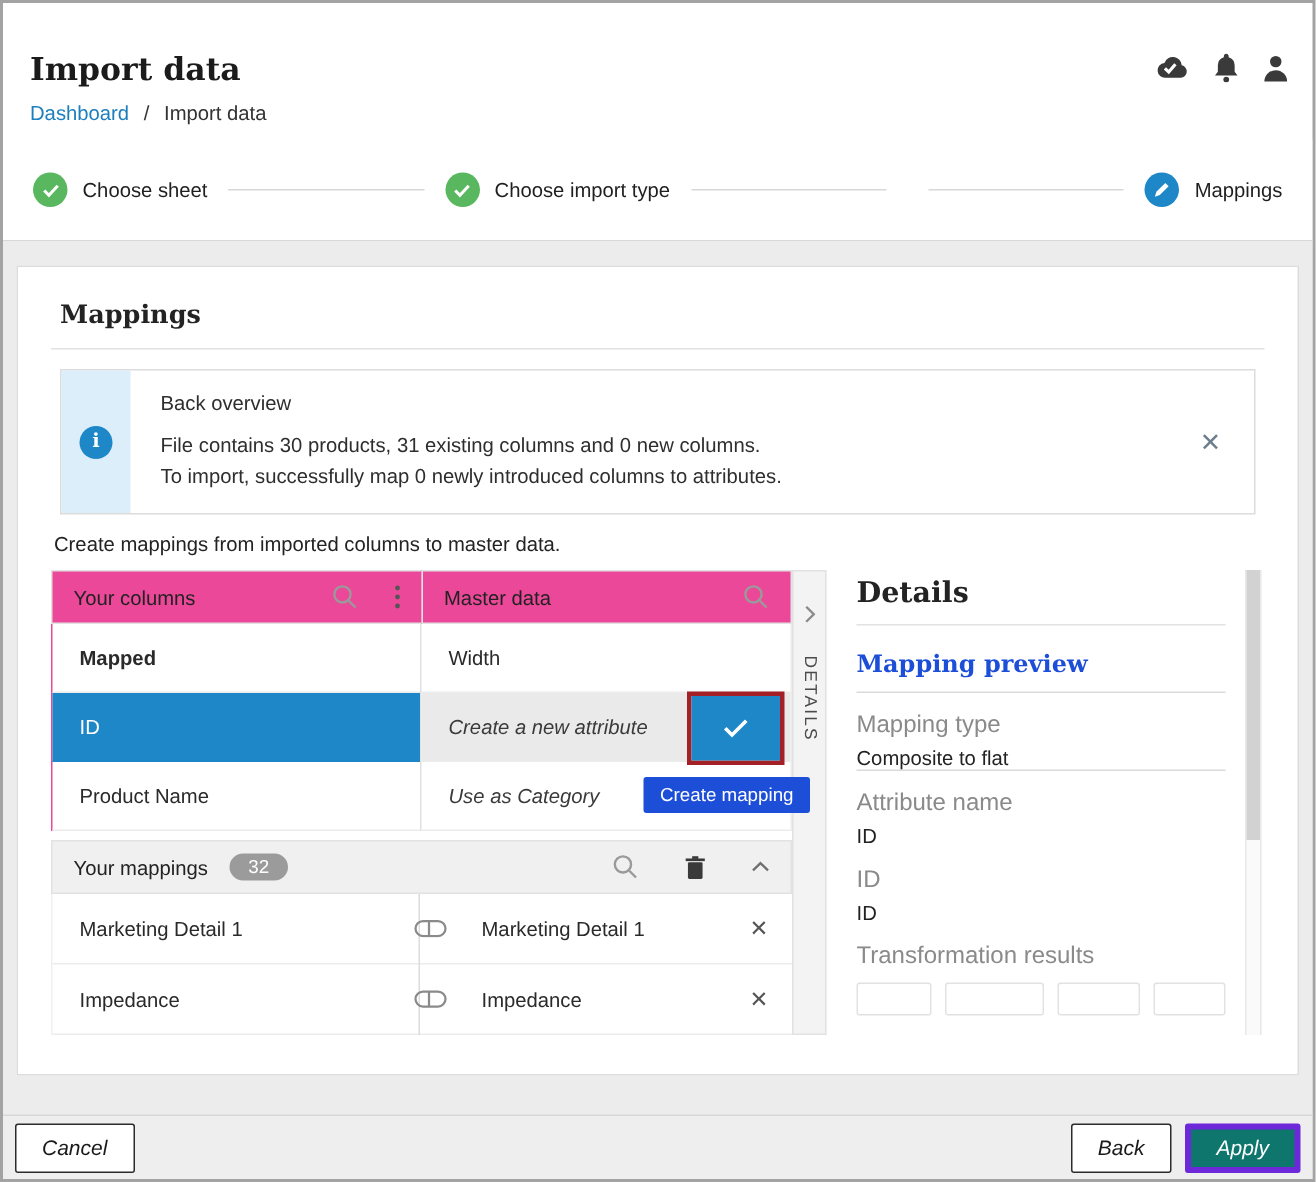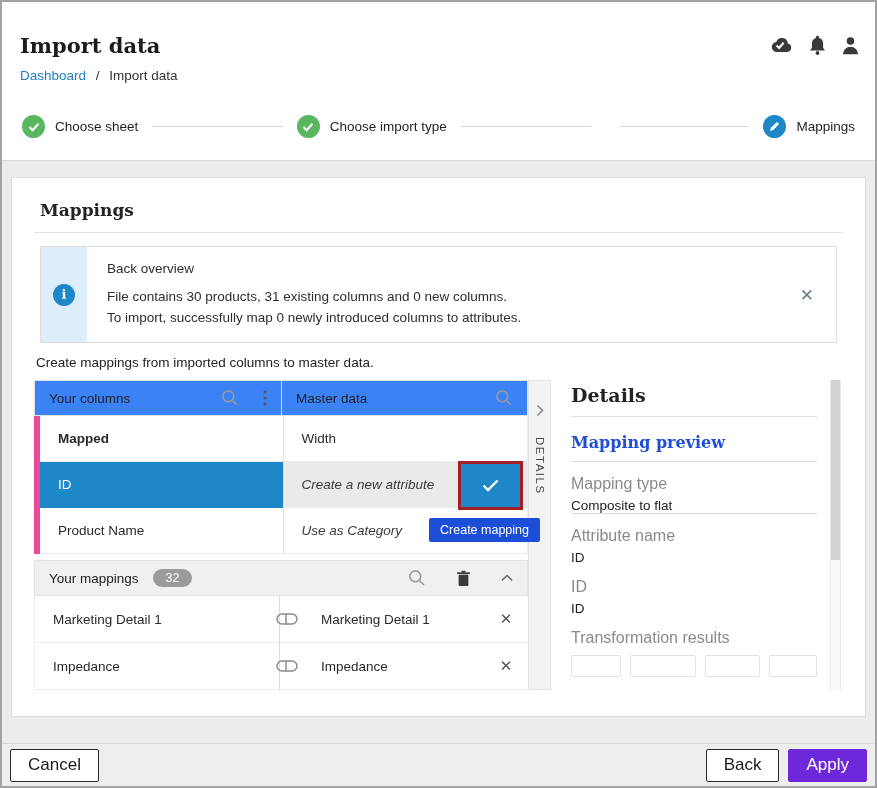--- a/index.html
+++ b/index.html
@@ -47,27 +47,27 @@
   .info-line { font-size: 13.5px; color: #2e2e2e; line-height: 21px; }
   .info-close { position: absolute; right: 22px; top: 50%; transform: translateY(-50%); color: #6d7f8e; font-size: 17px; cursor: pointer; line-height: 1; }
 
   .instruction { font-size: 13.5px; color: #232323; margin: 12px 2px 10px; }
 
   
   .mapping-area { display: flex; align-items: stretch; }
   .left-block { width: 494px; flex: 0 0 494px; position: relative; z-index: 3; }
 
   .panel-header-row { display: flex; }
-  .panel-header { height: 36px; background: #3b82f6; border: 1px solid #e3e2e2; display: flex; align-items: center; padding: 0 14px; font-size: 13.5px; color: #222; }
+  .panel-header { height: 36px; background: #ec4899; border: 1px solid #e3e2e2; display: flex; align-items: center; padding: 0 14px; font-size: 13.5px; color: #222; }
   .panel-header.yc { width: 247px; border-right: none; }
   .panel-header.md { width: 247px; }
   .ph-label { flex: 1; }
   .ph-icon { display: inline-flex; cursor: pointer; margin-left: 24px; }
 
-  .panels-body { display: flex; border-left: 6px solid #ec4899; border-right: 1px solid #ececec; }
+  .panels-body { display: flex; border-left: 1px solid #ec4899; border-right: 1px solid #ececec; }
   .col-list { width: 247px; }
   .col-list.left { border-right: 1px solid #e0e0e0; }
   .list-row { height: 46px; display: flex; align-items: center; padding: 0 18px; font-size: 13.5px; color: #2a2a2a; border-bottom: 1px solid #ececec; cursor: pointer; position: relative; }
   .list-row.group { font-weight: 700; }
   .list-row.selected { background: #1d87c8; color: #fff; border-bottom-color: #1d87c8; }
   .list-row.italic { font-style: italic; color: #3a3a3a; }
   .list-row.hover { background: #ebeaea; }
 
   .check-btn-wrap { position: absolute; right: 4px; top: -1px; border: 3px solid #a32026; padding: 0; z-index: 6; }
   .check-btn { width: 59px; height: 43px; background: #1d87c8; border: none; display: flex; align-items: center; justify-content: center; cursor: pointer; }
@@ -98,23 +98,23 @@
   .dp-label { font-size: 16px; color: #8a8a8a; margin-top: 13px; }
   .dp-value { font-size: 13.5px; color: #222; margin-top: 5px; }
   .chips { display: flex; gap: 9px; margin-top: 8px; }
   .chip { height: 22px; border: 1px solid #e2e2e2; border-radius: 2px; }
   .chip.c1 { width: 52px; } .chip.c2 { width: 68px; } .chip.c3 { width: 57px; } .chip.c4 { width: 50px; }
   .dp-scrollbar { position: absolute; right: 2px; top: 0; bottom: 0; width: 11px; background: #fafafa; border-left: 1px solid #e8e8e8; border-right: 1px solid #e8e8e8; }
   .dp-scroll-thumb { position: absolute; top: 0; left: 0; right: 0; height: 58%; background: #d2d2d2; cursor: pointer; }
 
   
   .footer { flex: 0 0 43px; background: #eeeeee; border-top: 1px solid #d6d6d6; display: flex; align-items: center; padding: 0 8px; }
-  .btn { height: 33px; font-size: 17px; font-family: "Liberation Sans", sans-serif; border-radius: 2px; cursor: pointer; padding: 0 17px; }
+  .btn { height: 33px; font-size: 14px; font-family: "Liberation Sans", sans-serif; border-radius: 2px; cursor: pointer; padding: 0 17px; font-style: italic; }
   .btn-outline { background: #fff; border: 1px solid #2b2b2b; color: #1a1a1a; }
-  .btn-primary { background: #6d28d9; border: 1px solid #6d28d9; color: #fff; }
+  .btn-primary { background: #0f766e; border: 4px solid #6d28d9; color: #fff; }
   .btn-cancel { margin-right: auto; }
   .btn-back { margin-right: 9px; }
 </style>
 </head>
 <body>
 
 <div class="page">
 
   <header class="topbar">
     <h1 class="page-title">Import data</h1>

